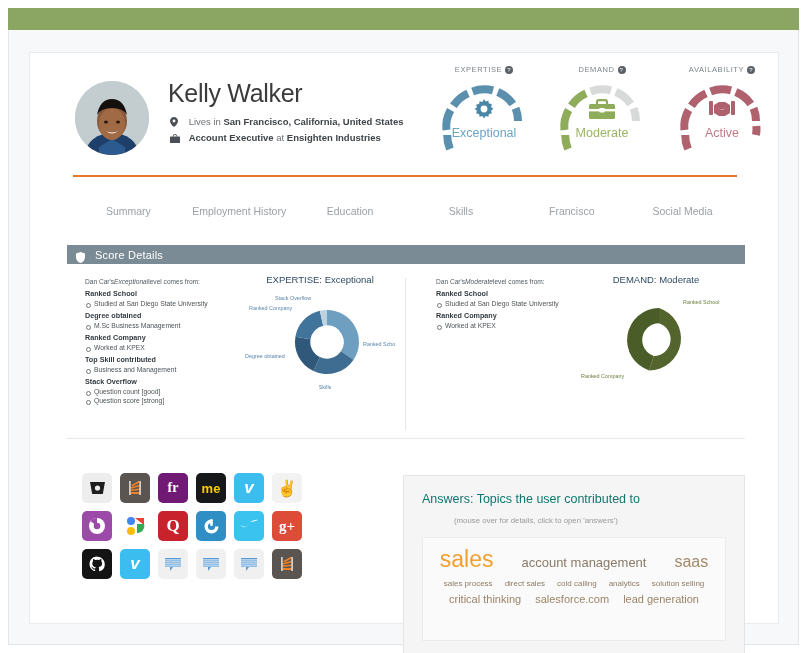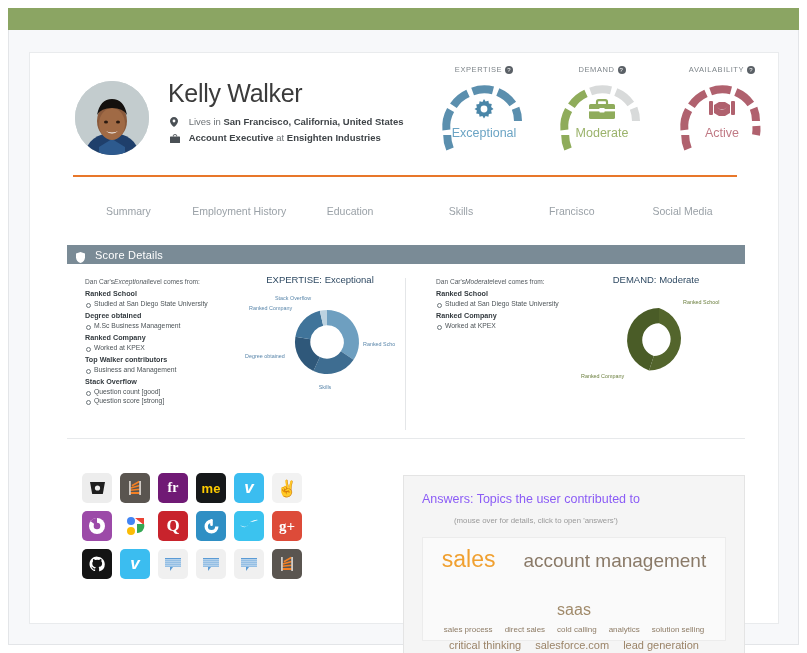--- a/index.html
+++ b/index.html
@@ -142,34 +142,34 @@
     font-size: 15px; font-weight: bold; color: #fff;
     cursor: pointer; overflow: hidden; position: relative;
   }
 
   .answers {
     position: absolute; left: 373px; top: 422px;
     width: 342px; height: 182px;
     background: #f5f5f5; border: 1px solid #e4e4e4;
     padding: 16px 18px;
   }
-  .answers-title { font-size: 12.5px; color: #8b5cf6; }
+  .answers-title { font-size: 12.5px; color: #0f766e; }
   .answers-sub { font-size: 7.8px; color: #9a9a9a; margin: 10px 0 0 12px; padding-left: 20px; }
   .cloud {
     margin-top: 12px; background: #fafafa; border: 1px solid #ececec;
     height: 104px; padding: 6px 10px;
     text-align: center;
   }
   .cloud-row { display: flex; align-items: baseline; justify-content: center; gap: 28px; flex-wrap: wrap; }
   .cloud-row.r1 { margin-top: 2px; }
   .cloud-row.r2 { margin-top: 5px; gap: 14px; }
   .cloud-row.r3 { margin-top: 6px; gap: 12px; }
   .tag { cursor: pointer; white-space: nowrap; }
   .tag.t-xl { font-size: 23px; color: #f0a030; }
-  .tag.t-lg { font-size: 19px; color: #8a7a68; }
+  .tag.t-lg { font-size: 13px; color: #8a7a68; }
   .tag.t-md { font-size: 16px; color: #a08a6a; }
   .tag.t-sm { font-size: 11px; color: #9b8468; }
   .tag.t-xs { font-size: 8px; color: #8e7c66; }
 </style>
 </head>
 <body>
 
 <div class="page">
 
   <div class="topbar"></div>
@@ -330,21 +330,21 @@
             <div class="panel-text">
               <div class="intro">
                 <span>Dan Car's</span><i>Exceptional</i><span>level comes from:</span>
               </div>
               <div class="grp-title">Ranked School</div>
               <div class="grp-item">Studied at San Diego State University</div>
               <div class="grp-title">Degree obtained</div>
               <div class="grp-item">M.Sc Business Management</div>
               <div class="grp-title">Ranked Company</div>
               <div class="grp-item">Worked at KPEX</div>
-              <div class="grp-title">Top Walker contributors</div>
+              <div class="grp-title">Top Skill contributed</div>
               <div class="grp-item">Business and Management</div>
               <div class="grp-title">Stack Overflow</div>
               <div class="grp-item">Question count [good]</div>
               <div class="grp-item">Question score [strong]</div>
             </div>
 
             <div class="donut-box">
               <div class="donut-title">EXPERTISE: Exceptional</div>
               <svg width="150" height="120" viewBox="0 0 150 120">
                 <g transform="translate(82,68)">

